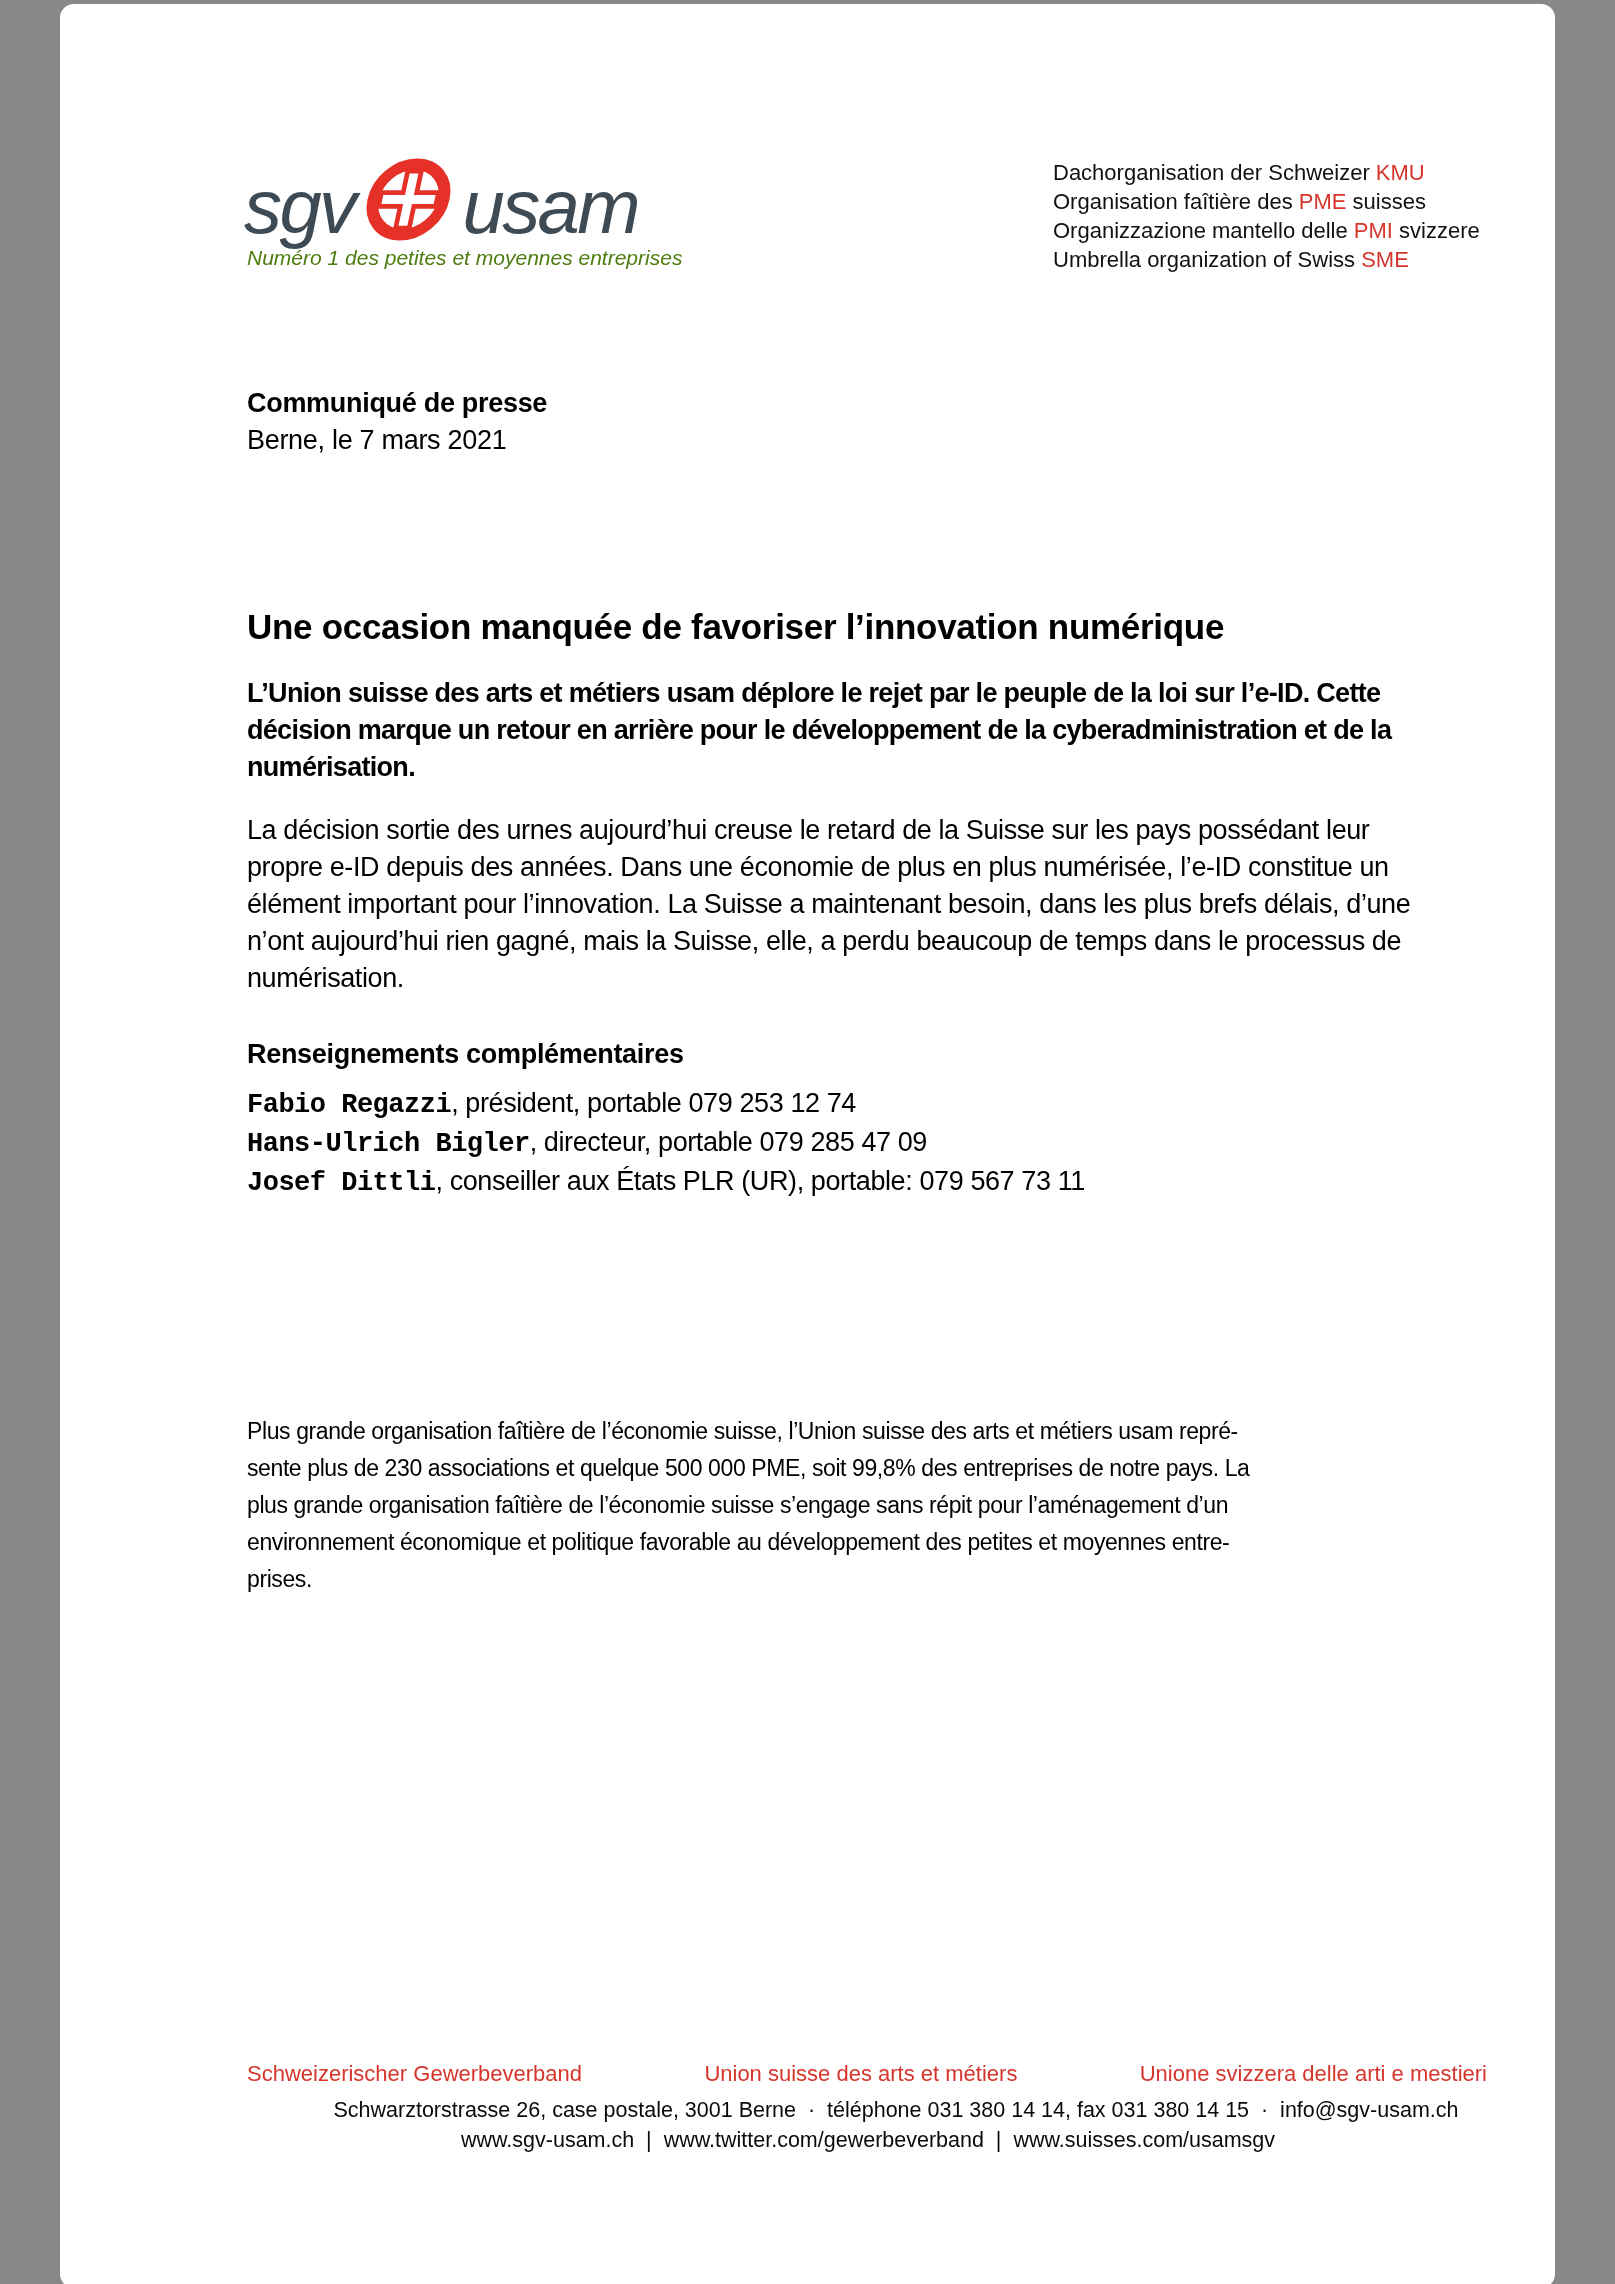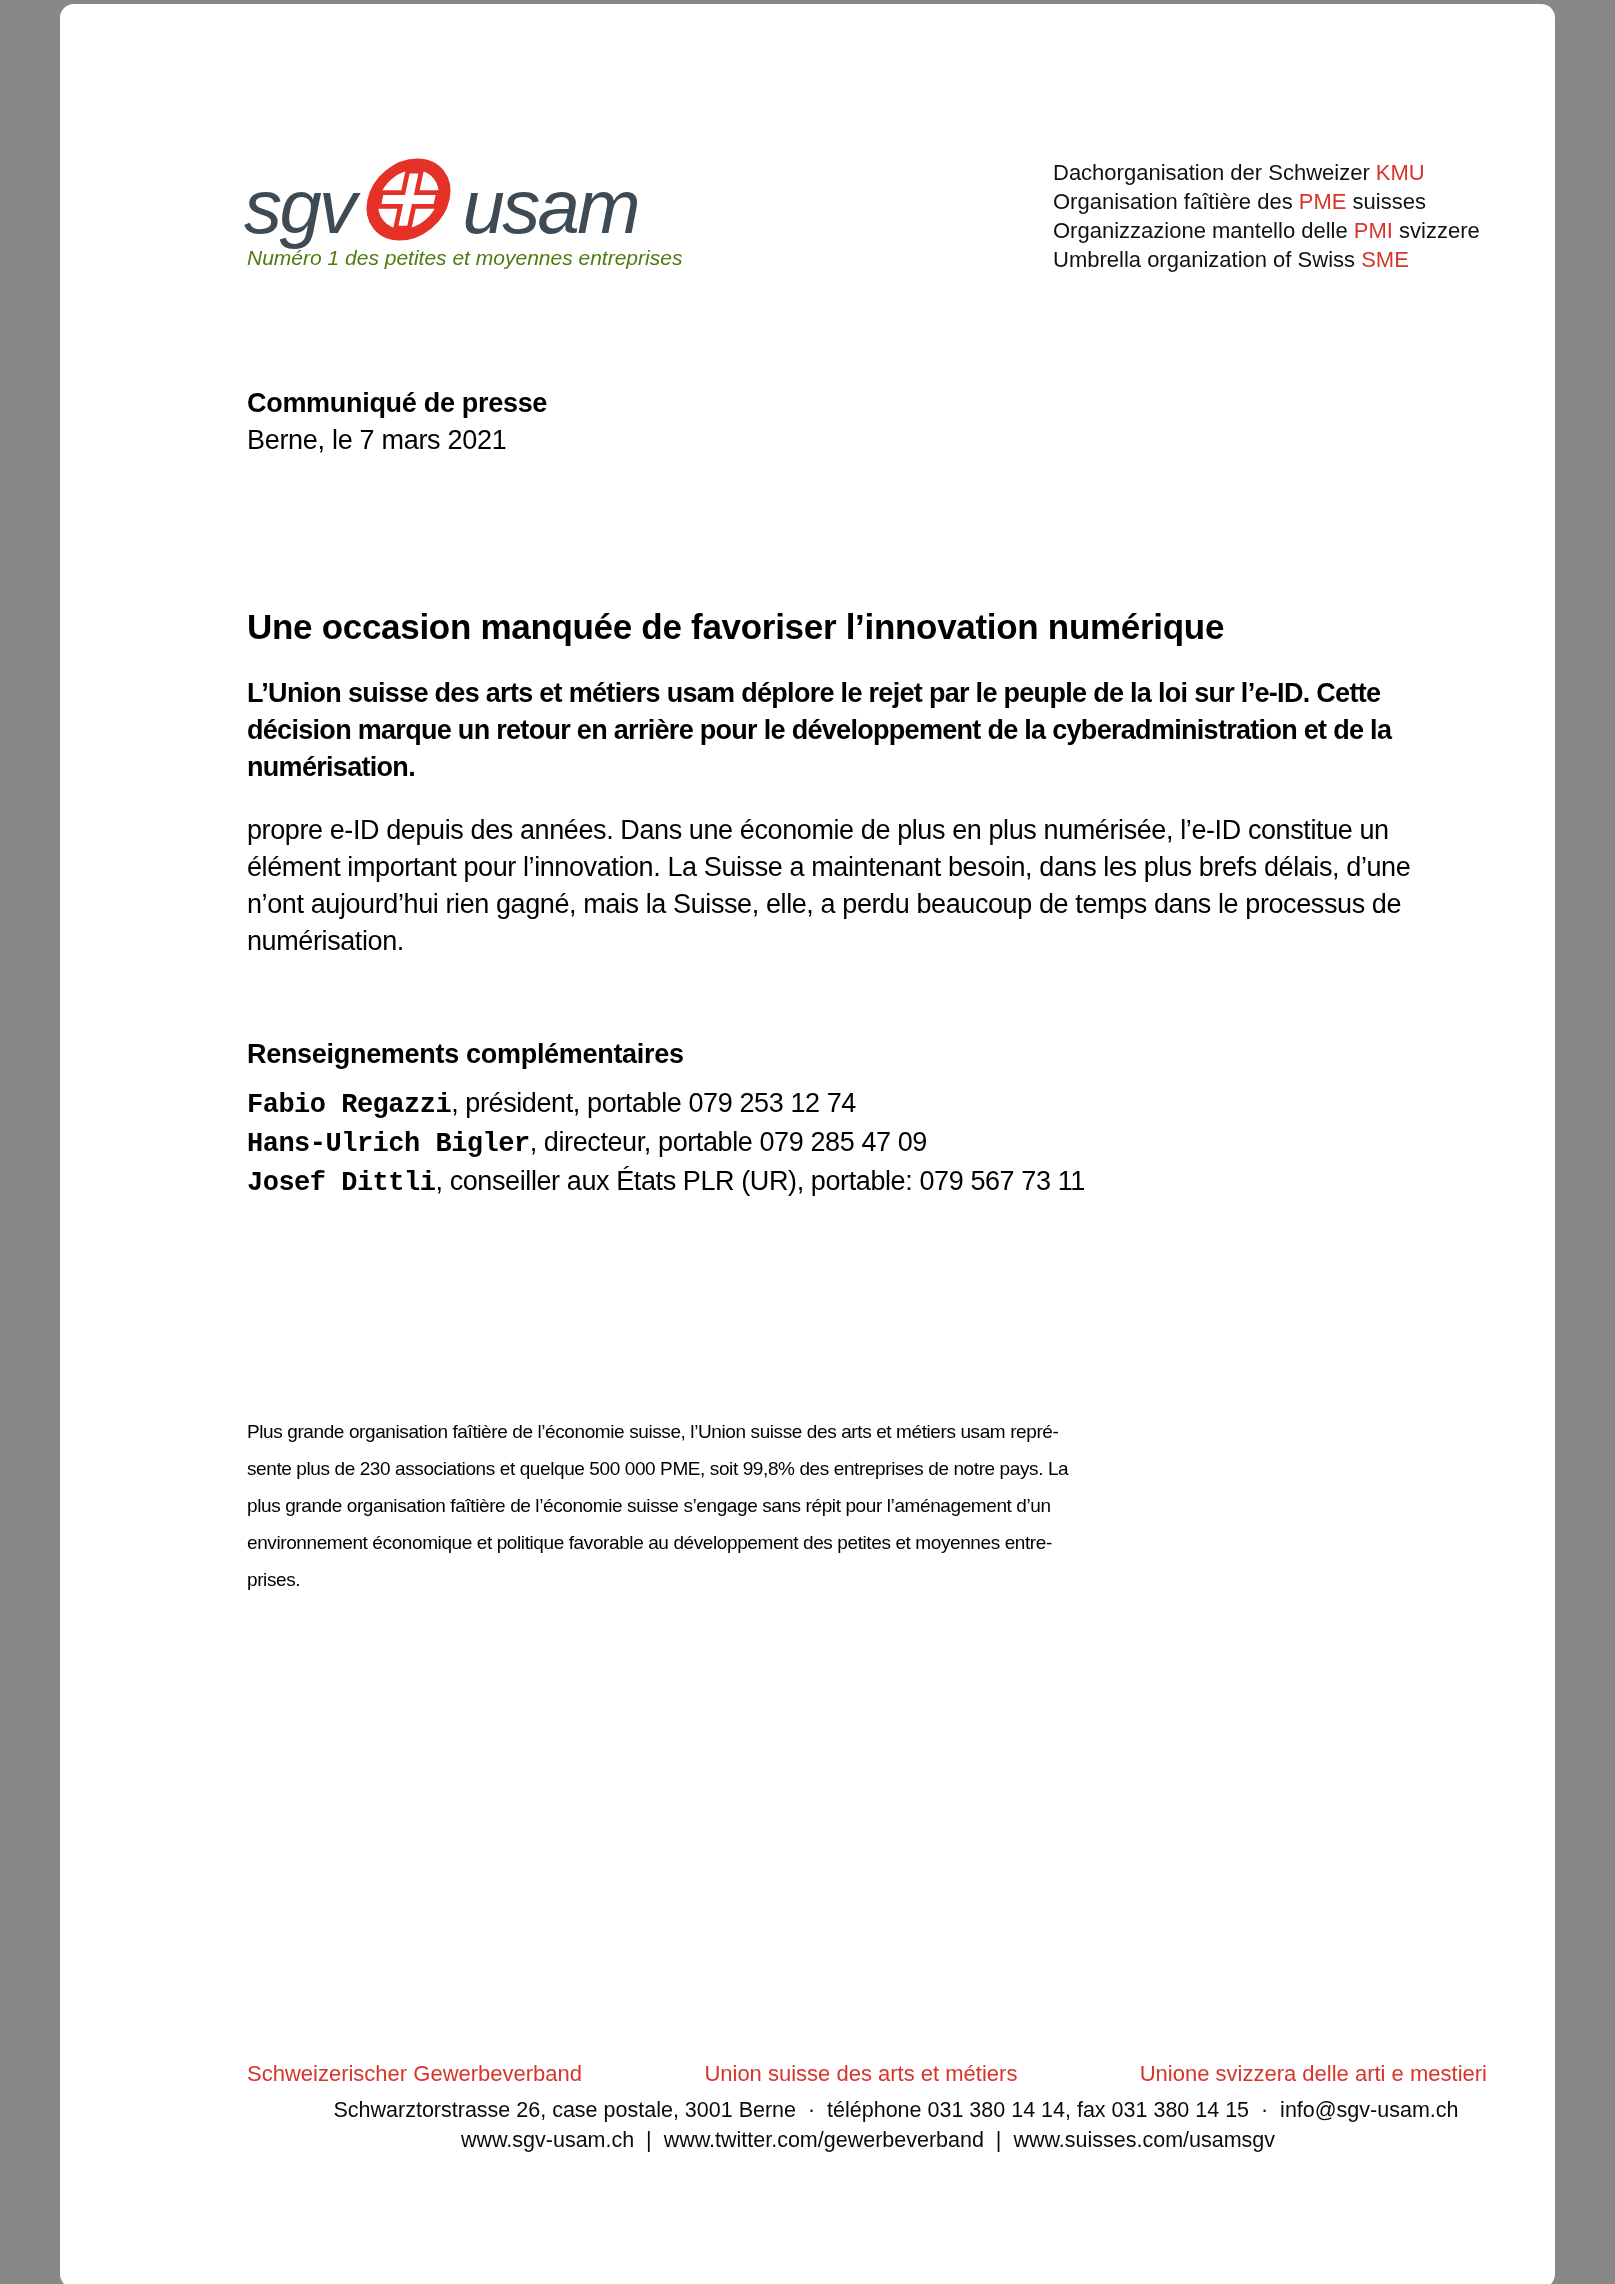--- a/index.html
+++ b/index.html
@@ -31,21 +31,21 @@
 
   
   .title { left:187px; top:603px; font-size:35px; font-weight:bold; letter-spacing:-0.3px; }
 
   
   .lead { left:187px; top:671px; font-size:27px; line-height:37px; font-weight:bold; letter-spacing:-0.7px; }
   .body-par { left:187px; top:808px; font-size:27px; line-height:37px; letter-spacing:-0.4px; }
   .contacts-heading { left:187px; top:1035px; font-size:27px; font-weight:bold; letter-spacing:-0.3px; }
   .contacts { left:187px; top:1081px; font-size:27px; line-height:37px; letter-spacing:-0.4px; }
   .contacts b { letter-spacing:-0.5px;font-family:Liberation Mono, monospace; }
-  .boilerplate { left:187px; top:1409px; font-size:19px; line-height:37px; letter-spacing:-0.4px; }
+  .boilerplate { left:187px; top:1409px; font-size:23px; line-height:37px; letter-spacing:-0.4px; }
 
   
   .footer-orgs {
     left:187px; top:2057px; width:1240px; display:flex; justify-content:space-between;
     font-size:22px; color:#d6352c;
   }
   .footer-address { left:0; top:2094px; width:1616px; text-align:center; font-size:21.5px; color:#0a0a0a;padding-left:28px; }
   .footer-web { left:0; top:2124px; width:1616px; text-align:center; font-size:21.5px; color:#0a0a0a; }
 </style>
 </head>
@@ -81,20 +81,21 @@
 
   <div class="abs title line">Une occasion manquée de favoriser l’innovation numérique</div>
 
   <div class="abs lead">
     <div class="line">L’Union suisse des arts et métiers usam déplore le rejet par le peuple de la loi sur l’e-ID. Cette</div>
     <div class="line">décision marque un retour en arrière pour le développement de la cyberadministration et de la</div>
     <div class="line">numérisation.</div>
   </div>
 
   <div class="abs body-par">
+    <div class="line">La décision sortie des urnes aujourd’hui creuse le retard de la Suisse sur les pays possédant leur</div>
     <div class="line">propre e-ID depuis des années. Dans une économie de plus en plus numérisée, l’e-ID constitue un</div>
     <div class="line">élément important pour l’innovation. La Suisse a maintenant besoin, dans les plus brefs délais, d’une</div>
     <div class="line">n’ont aujourd’hui rien gagné, mais la Suisse, elle, a perdu beaucoup de temps dans le processus de</div>
     <div class="line">numérisation.</div>
   </div>
 
   <div class="abs contacts-heading line">Renseignements complémentaires</div>
   <div class="abs contacts">
     <div class="line"><b>Fabio Regazzi</b><span>, président, portable 079 253 12 74</span></div>
     <div class="line"><b>Hans-Ulrich Bigler</b><span>, directeur, portable 079 285 47 09</span></div>

